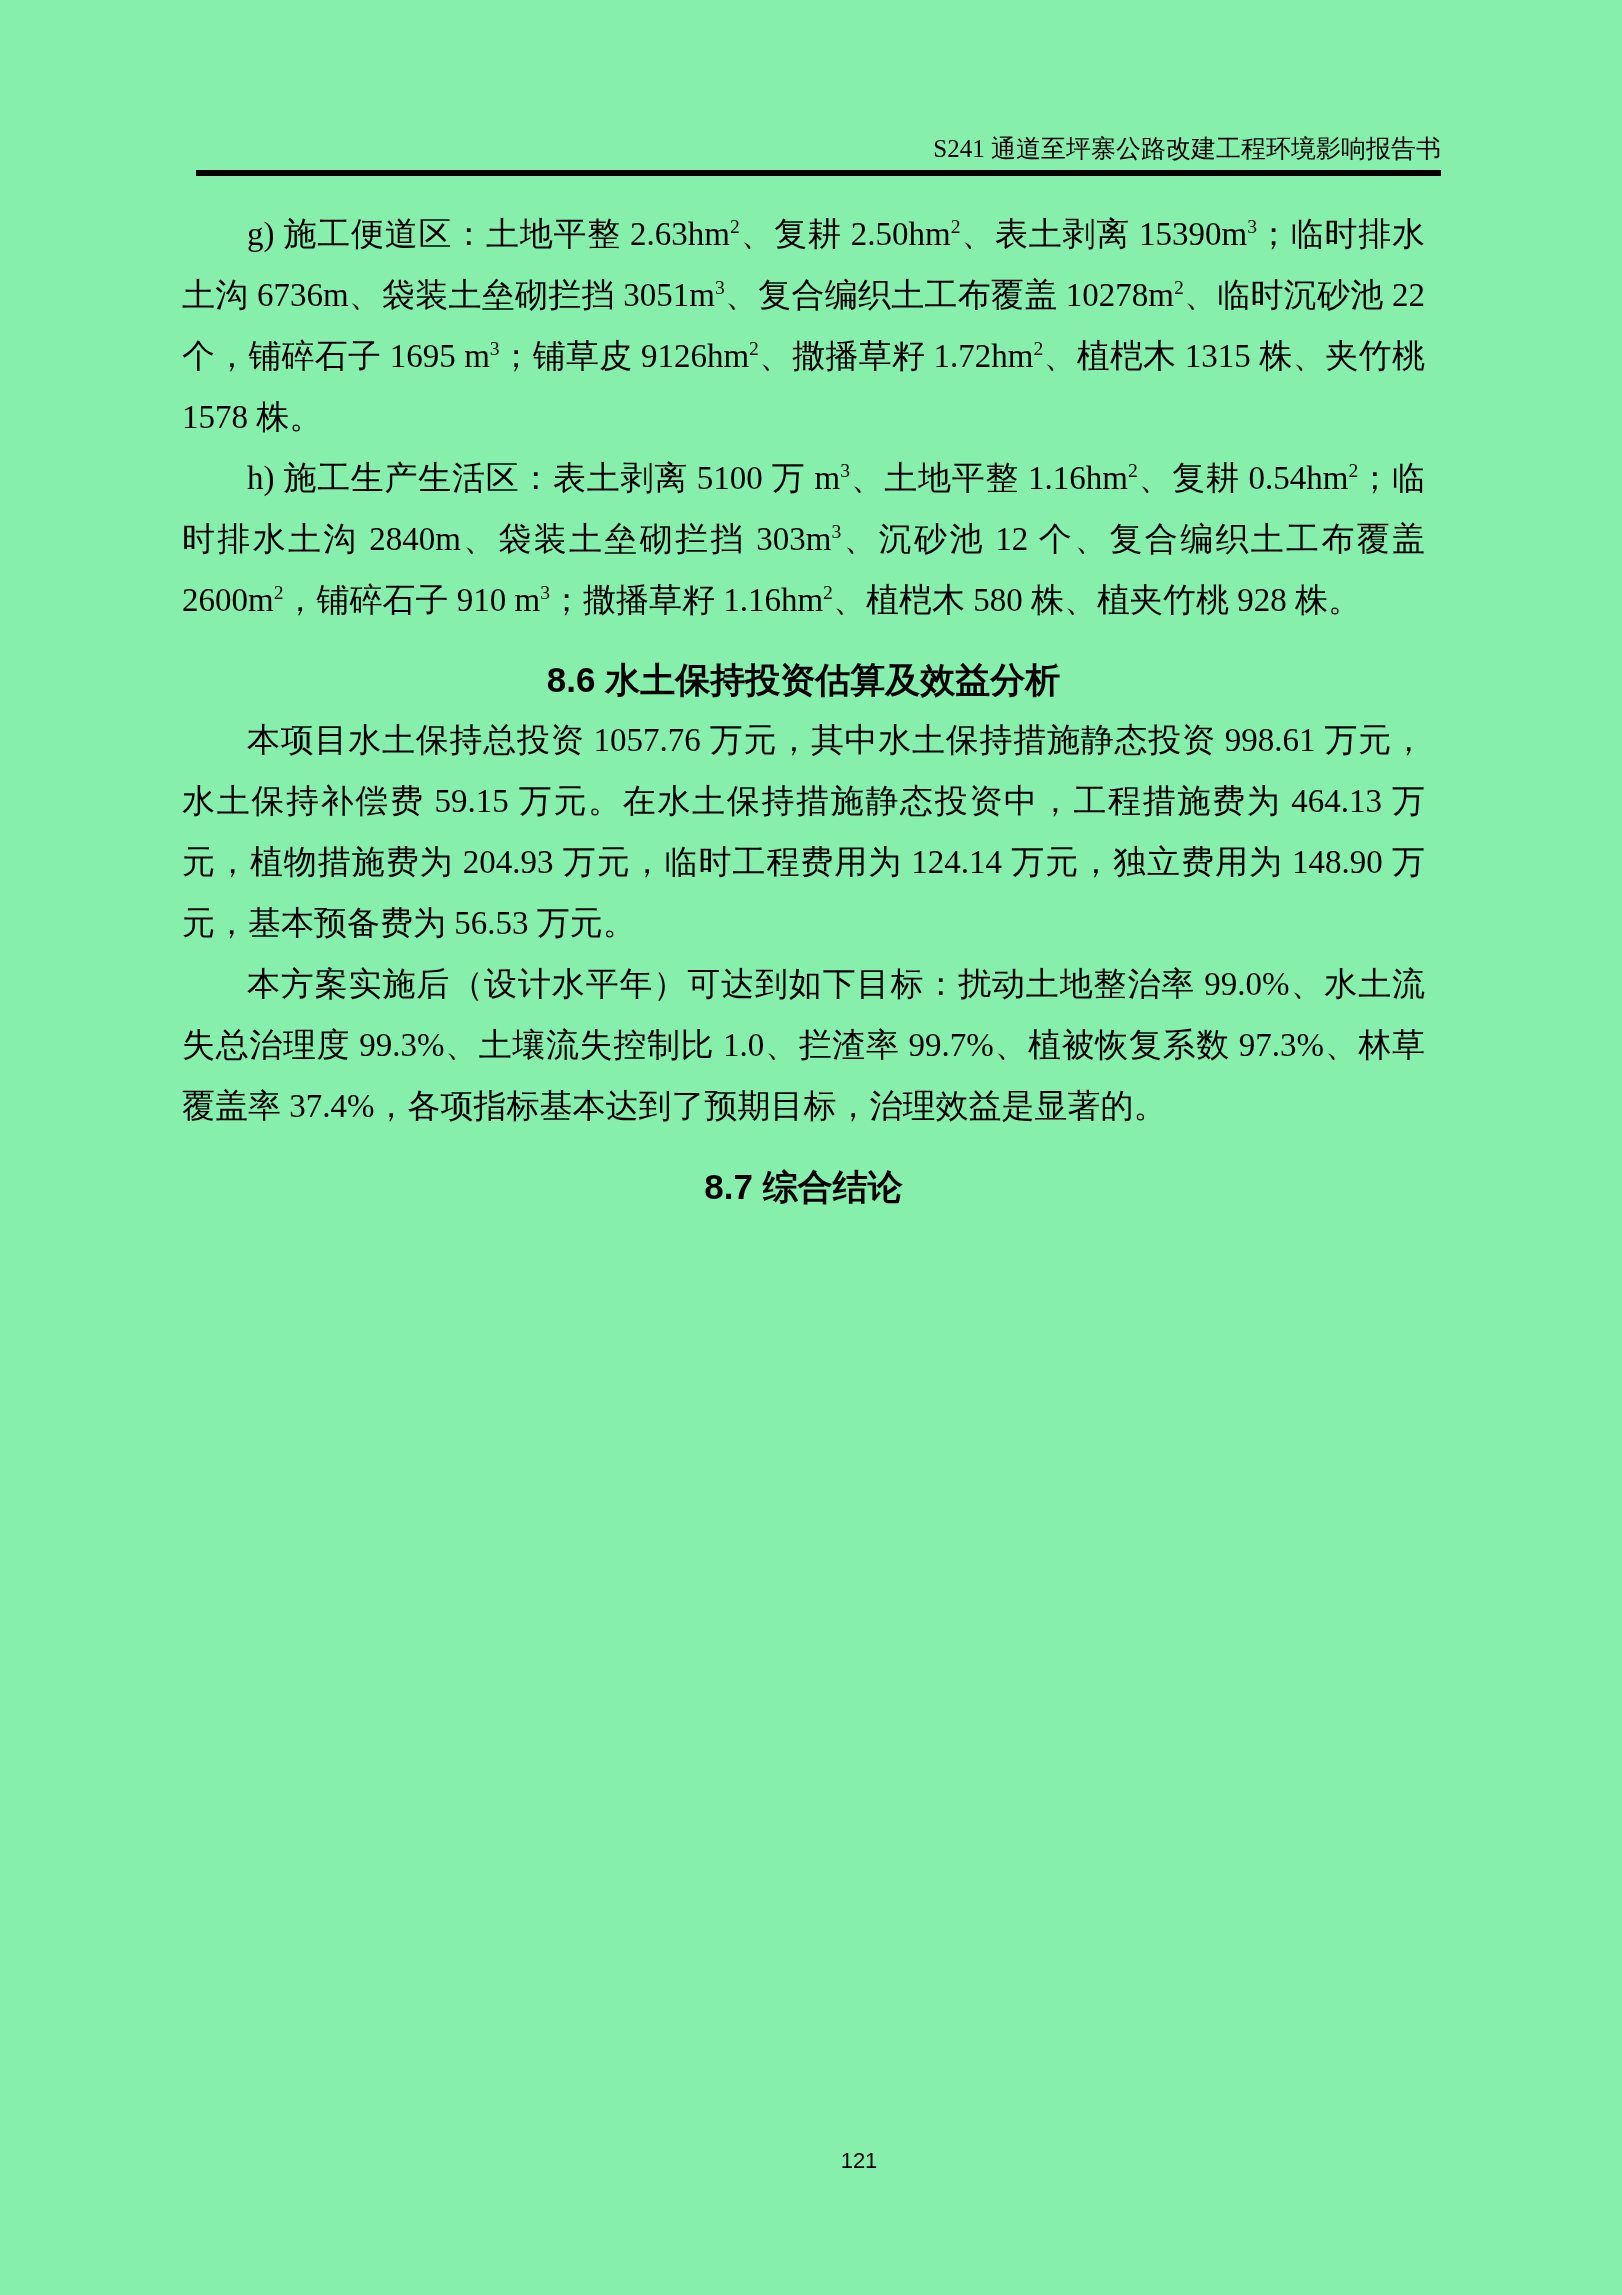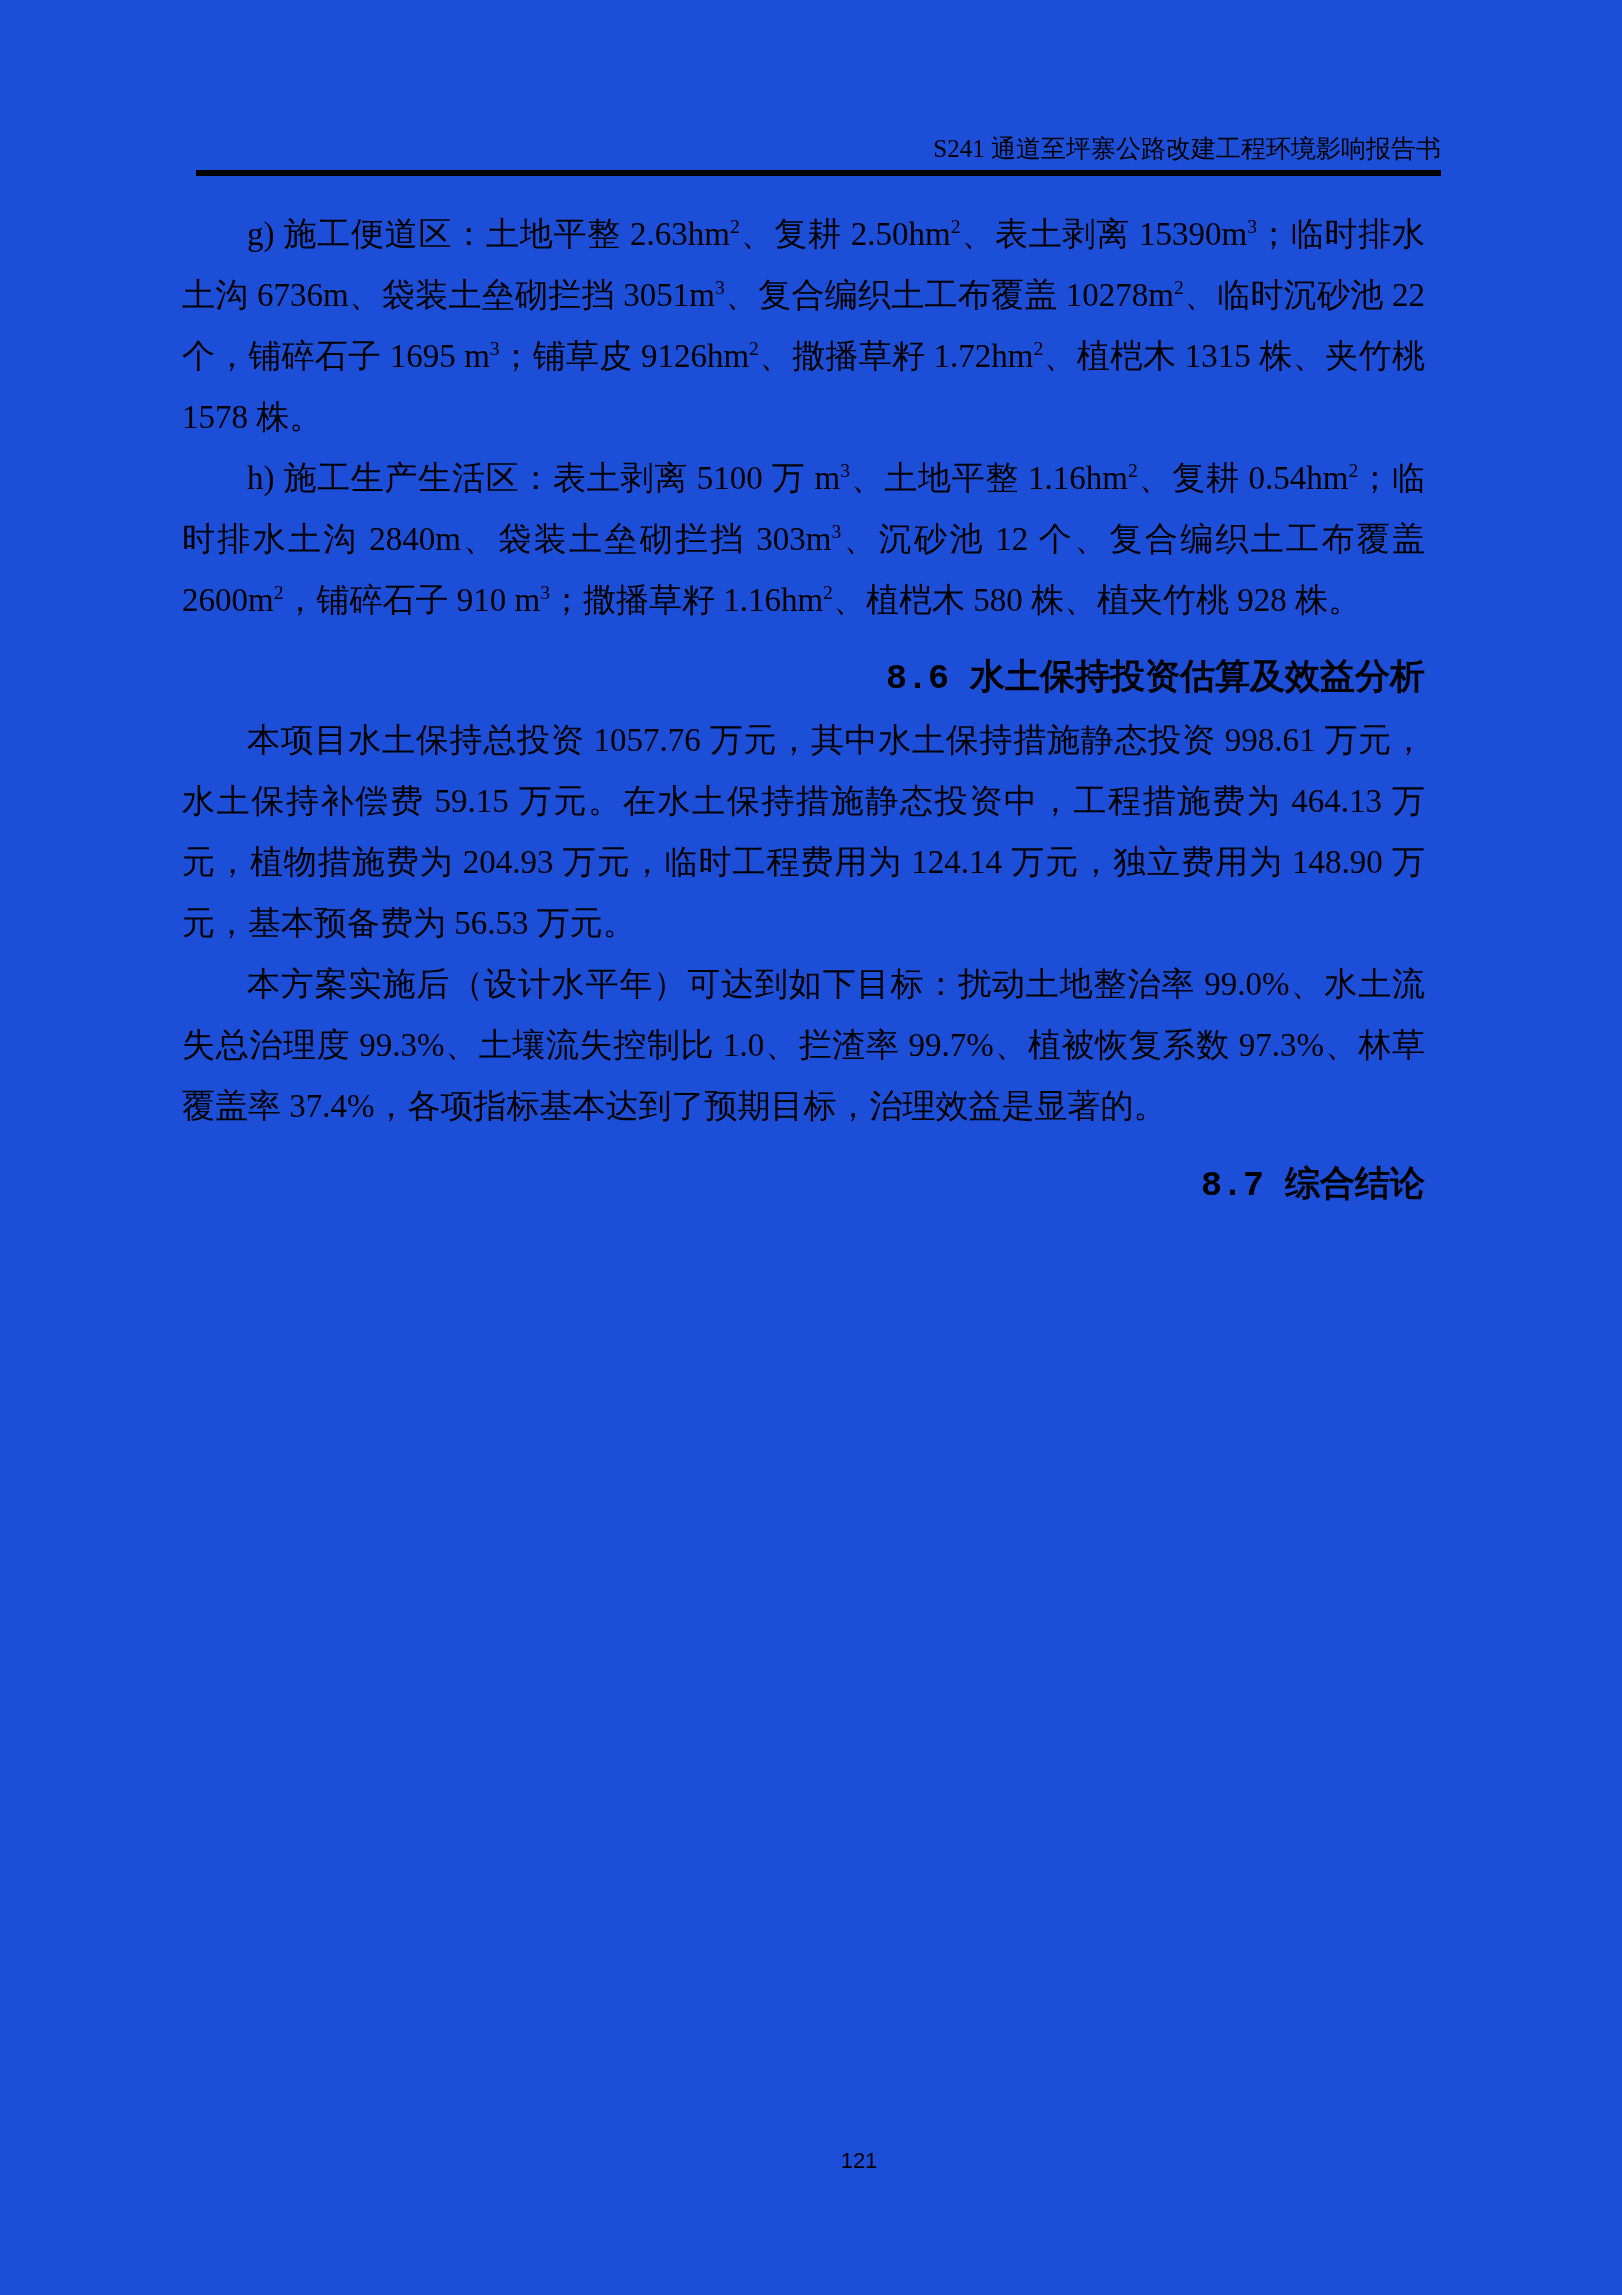--- a/index.html
+++ b/index.html
@@ -4,21 +4,21 @@
 <style>
   html, body {
     margin: 0;
     padding: 0;
     background: #ffffff;
   }
   #page {
     position: relative;
     width: 1622px;
     height: 2295px;
-    background: #1d4ed8;
+    background: #86efac;
     overflow: hidden;
     color: #000000;
   }
   
   #header-title {
     position: absolute;
     top: 133px;
     right: 181px;
     font-family: "Liberation Serif", serif;
     font-size: 25px;
@@ -47,25 +47,25 @@
     text-justify: inter-ideograph;
     color: #000000;
   }
   #doc-body .para {
     margin: 0;
     text-indent: 65px;
   }
   #doc-body .heading {
     margin: 18.3px 0 0 0;
     text-indent: 0;
-    font-family: Liberation Mono, monospace;
+    font-family: Liberation Sans, sans-serif;
     font-weight: bold;
     font-size: 35px;
     line-height: 61px;
-    text-align: right;
+    text-align: center;
   }
   #doc-body sup {
     font-size: 19.6px;
     line-height: 0;
   }
   
   #page-number {
     position: absolute;
     top: 2148px;
     left: 0;

